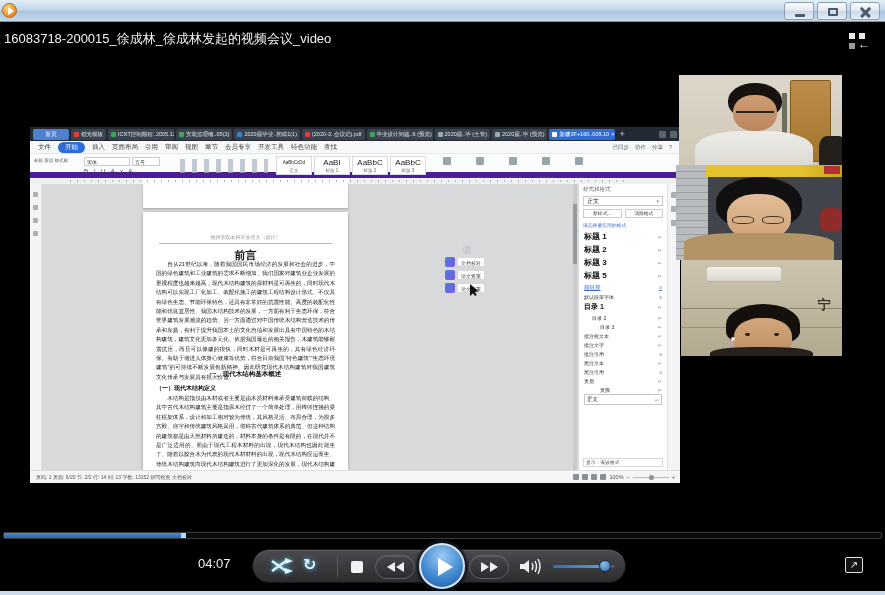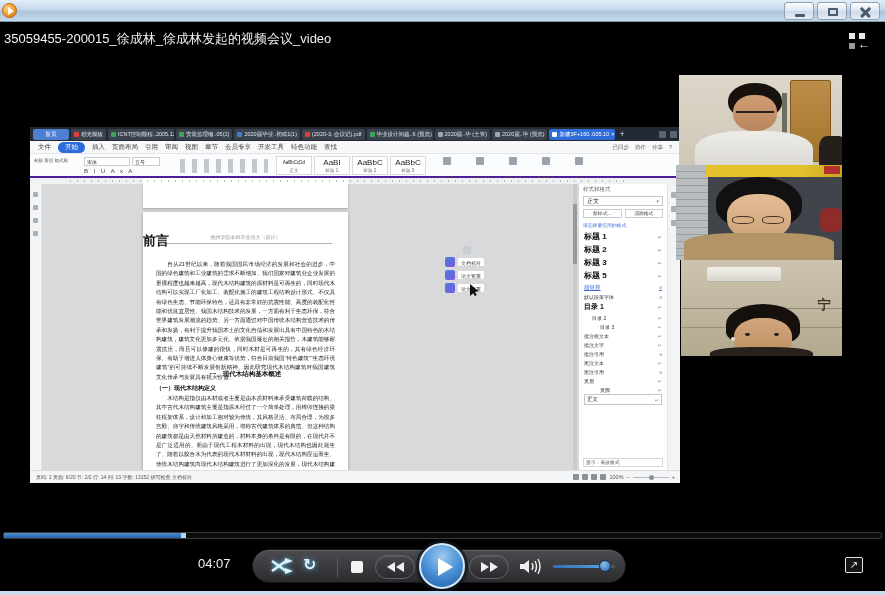--- a/index.html
+++ b/index.html
@@ -123,21 +123,21 @@
   .tbicons { margin-left:auto; display:flex; gap:4px; }
   .tbicons i { width:7px; height:7px; background:#5a6470; border-radius:1px; }
 
   .menubar { position:absolute; left:0; top:14px; width:650px; height:13px; background:#f7f8f9;
     border-bottom:1px solid #e3e5e7; display:flex; align-items:center; gap:7px; padding:0 8px;
     font-size:6.5px; color:#444; }
   .mi.active { background:#2e6cd9; color:#fff; border-radius:7px; padding:1px 7px; }
   .mright { margin-left:auto; display:flex; gap:6px; font-size:5.5px; color:#666; }
 
   .ribbon { position:absolute; left:0; top:27px; width:650px; height:24px; background:#fbfcfd;
-    border-bottom:2px solid #4c1d95;padding-left:44px; }
+    border-bottom:6px solid #4c1d95;padding-left:44px; }
   .rb-clip { position:absolute; left:4px; top:3px; width:44px; font-size:4.5px; color:#555; line-height:8px; }
   .rb-fontbox { position:absolute; left:54px; top:3px; display:flex; gap:2px; }
   .rb-fontbox div { border:1px solid #c9ccd0; background:#fff; height:9px; font-size:5px; color:#333;
     line-height:8px; padding:0 2px; }
   .rb-fmt { position:absolute; left:54px; top:14px; font-size:6px; color:#444; letter-spacing:2px; }
   .rb-para { position:absolute; left:150px; top:5px; width:88px; height:14px;
     background-image:repeating-linear-gradient(90deg,#aab2ba 0 5px,transparent 5px 12px);
     background-size:88px 2px; background-repeat:repeat-y; background-position:0 2px; opacity:.7; }
   .rb-gallery { position:absolute; left:246px; top:2px; display:flex; gap:2px; }
   .gbox { width:36px; height:19px; border:1px solid #d7dade; background:#fff; text-align:center; overflow:hidden; }
@@ -158,21 +158,21 @@
   .leftstrip { position:absolute; left:0; top:0; width:12px; height:286px; background:#f3f4f6; border-right:1px solid #e0e0e0; }
   .leftstrip i { display:block; width:5px; height:5px; background:#aab0b6; border-radius:1px; margin:8px auto 0; }
   .vscroll { position:absolute; left:543px; top:0; width:4px; height:286px; background:#c8cacc; }
   .vscroll i { display:block; width:4px; height:60px; margin-top:20px; background:#979a9d; }
   .pageprev { position:absolute; left:113px; top:0; width:205px; height:24px; background:#fff;
     box-shadow:0 1px 2px rgba(0,0,0,.25); }
   .pagemain { position:absolute; left:113px; top:28px; width:205px; height:258px; background:#fff;
     box-shadow:0 1px 3px rgba(0,0,0,.3); overflow:hidden; }
   .dheader { position:absolute; left:0; top:22px; width:100%; text-align:center; font-size:5px; color:#909090; }
   .dhr { position:absolute; left:16px; right:16px; top:31px; border-top:1px solid #b5b5b5; }
-  .dtitle { position:absolute; left:0; top:20px; width:100%; font-size:13px; font-weight:bold; color:#111; }
+  .dtitle { position:absolute; left:0; top:36px; width:100%; text-align:center; font-size:11px; font-weight:bold; color:#111; }
   .dpara1 { position:absolute; left:13px; right:13px; top:48px; font-size:5.6px; line-height:1.68;
     text-align:justify; text-indent:2em; color:#222; }
   .dh1 { position:absolute; left:0; top:158px; width:100%; text-align:center; font-size:6.5px; font-weight:bold; color:#111; }
   .dh2 { position:absolute; left:13px; top:172px; font-size:6px; font-weight:bold; color:#111; }
   .dpara2 { position:absolute; left:13px; right:13px; top:182px; bottom:3px; overflow:hidden;
     font-size:5.6px; line-height:1.68; text-align:justify; text-indent:2em; color:#222; }
 
   .floats { position:absolute; left:415px; top:62px; width:60px; }
   .fhandle { width:8px; height:8px; margin-left:18px; background:#c9cdd2; border-radius:2px; }
   .frow { display:flex; align-items:center; gap:2px; margin-top:3px; }
@@ -231,21 +231,21 @@
       <div class="wbtn">
           <div class="g-max"></div>
         </div>
       <div class="wbtn">
           <div class="g-x1"></div>
           <div class="g-x2"></div>
         </div>
     </div>
   </div>
 
-  <div class="vtitle">35059455-200015_徐成林_徐成林发起的视频会议_video</div>
+  <div class="vtitle">16083718-200015_徐成林_徐成林发起的视频会议_video</div>
   <div class="libicon">
     <i class="s1"></i>
       <i class="s2"></i>
       <i class="s3"></i>
       <span class="arr">←</span>
   </div>
 
   <div class="share">
 
     <div class="tabbar">

